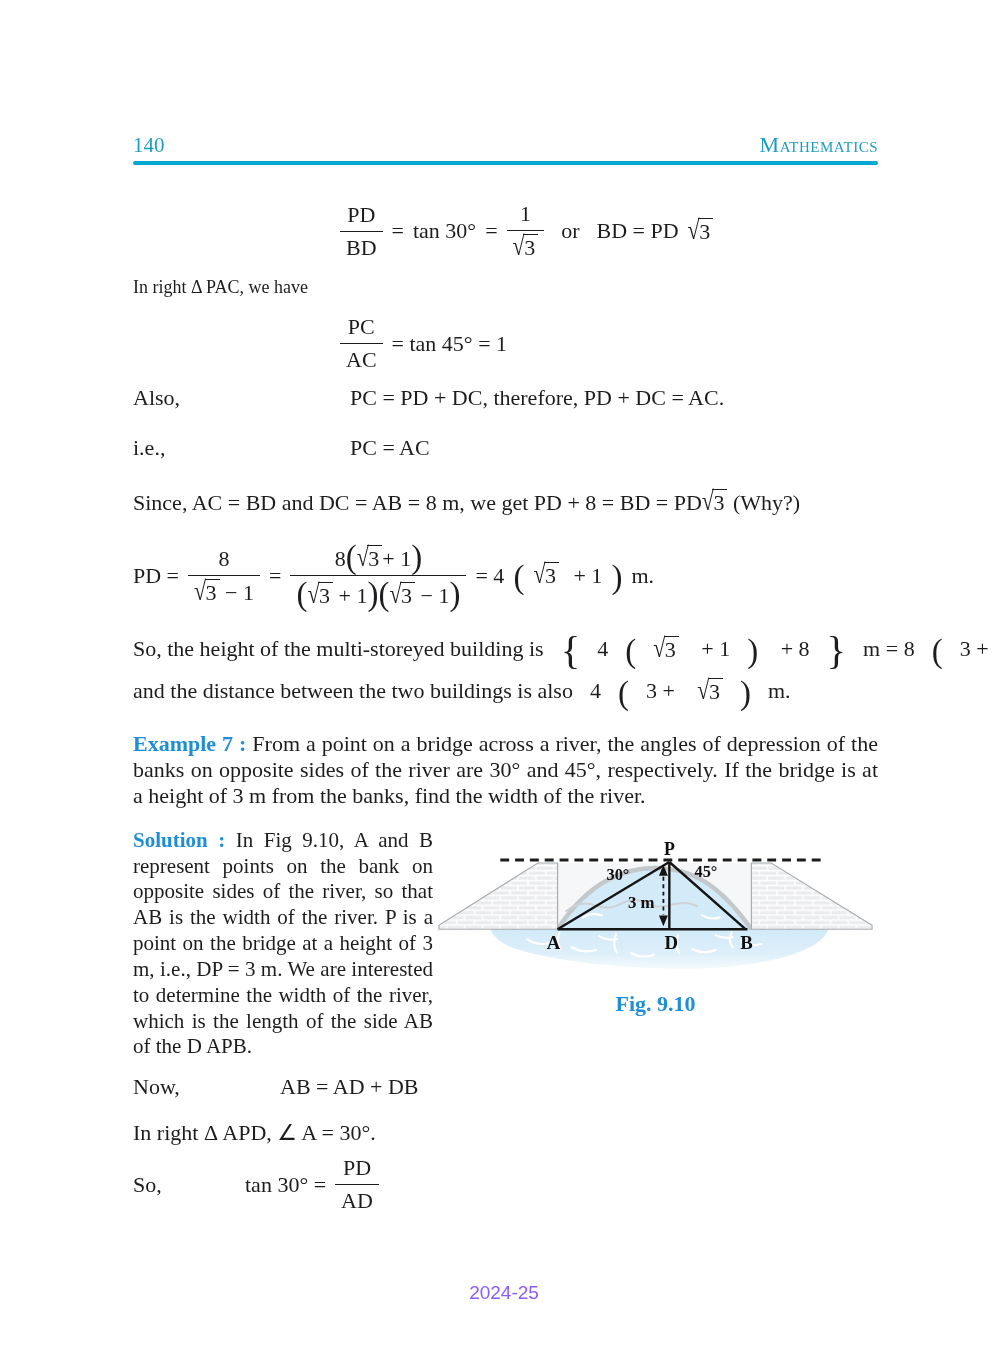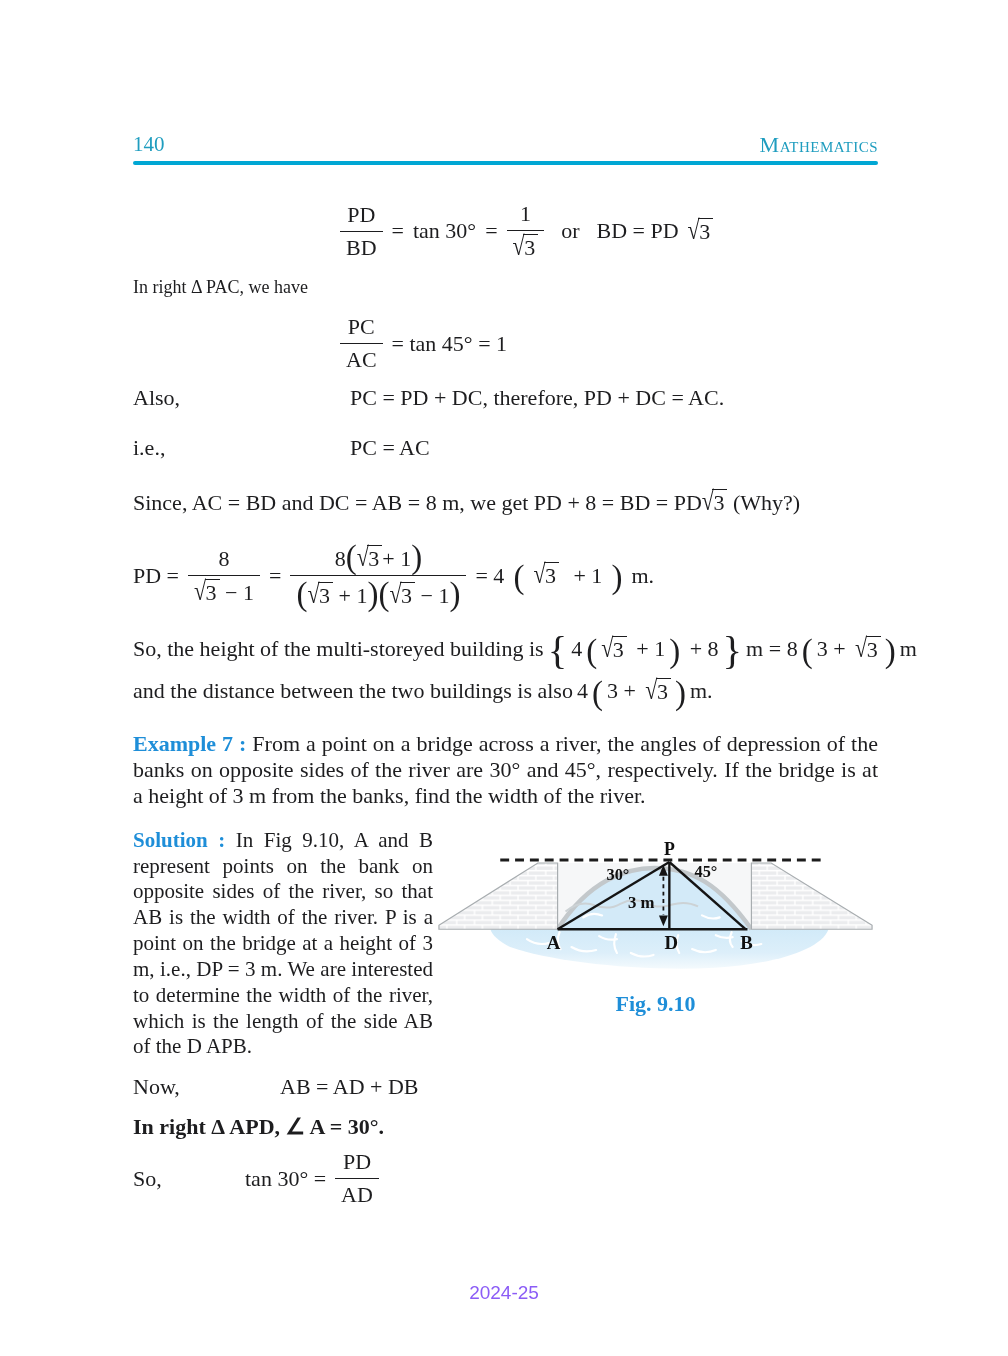--- a/index.html
+++ b/index.html
@@ -5,28 +5,28 @@
   * { margin:0; padding:0; box-sizing:border-box; }
   html,body { background:#ffffff; }
   .page {
     position:relative; width:1008px; height:1356px; margin:0 auto;
     background:#ffffff; color:var(--ink,#1d1d1f);
     font-family:"Liberation Serif", serif; overflow:hidden;
   }
   .content { padding:132px 130px 0 133px; }
 
   
-  .pagehead { display:flex; justify-content:space-between; align-items:flex-start;
+  .pagehead { display:flex; justify-content:space-between; align-items:center;
     color:var(--teal,#1f9dbf); font-size:21px; }
   .pagehead .subject { font-variant:small-caps; letter-spacing:.5px; font-size:22px; }
   .rule { height:4px; background:var(--cyan_rule,#00a7d4); margin-top:3px; border-radius:2px; }
 
   
   .eq { display:flex; align-items:center; gap:9px; font-size:22px; }
-  .eq.tight { gap:4px; flex-wrap:nowrap; }
+  .eq.tight { gap:17px; flex-wrap:nowrap; }
   .tok { white-space:pre; }
   .frac { display:inline-flex; flex-direction:column; align-items:center; text-align:center; }
   .frac .num { display:block; padding:0 6px 3px; }
   .frac .den { display:block; border-top:1.7px solid currentColor; padding:3px 6px 0; white-space:nowrap; }
   .sq { white-space:nowrap; display:inline-block; }
   .sq .rs { display:inline-block; transform:scaleY(1.22); transform-origin:70% 78%; }
   .sq .rb { display:inline-block; border-top:1.7px solid currentColor; padding:0 3px 0 1px; margin-left:-1.5px; }
   .bp { font-size:1.5em; font-weight:300; line-height:.8; position:relative; top:.05em; }
   .bc { font-size:1.85em; font-weight:300; line-height:.8; position:relative; top:.06em; }
   .orpad { margin:0 8px; }
@@ -49,21 +49,21 @@
   .r-thisgives { margin-top:26px; }
   .l-height { margin-top:24px; font-size:22px; }
   .l-dist { margin-top:12px; font-size:22px; }
   .p-example { margin-top:26px; font-size:22px; line-height:1.2; text-align:justify; }
   .solrow { margin-top:18px; display:flex; justify-content:space-between; }
   .soltext { width:300px; flex:none; font-size:21px; line-height:1.23; text-align:justify; }
   .figwrap { width:445px; flex:none; padding-top:2px; }
   .figwrap svg { display:block; }
   .figcaption { text-align:center; color:var(--accent_blue,#1e8ed8); font-weight:bold; font-size:22px; margin-top:10px; }
   .r-now { margin-top:14px; }
-  .l-apd { margin-top:14px; font-size:22px;font-weight:bold; }
+  .l-apd { margin-top:20px; font-size:22px; }
   .r-so { margin-top:9px;font-family:Liberation Serif, serif; }
 
   .pagefoot { position:absolute; left:0; right:0; bottom:52px; text-align:center;
     font-family:"Liberation Sans", sans-serif; font-size:19px; color:#8b5cf6; }
 </style>
 </head>
 <body>
 
 <div class="page">
   <div class="content">

